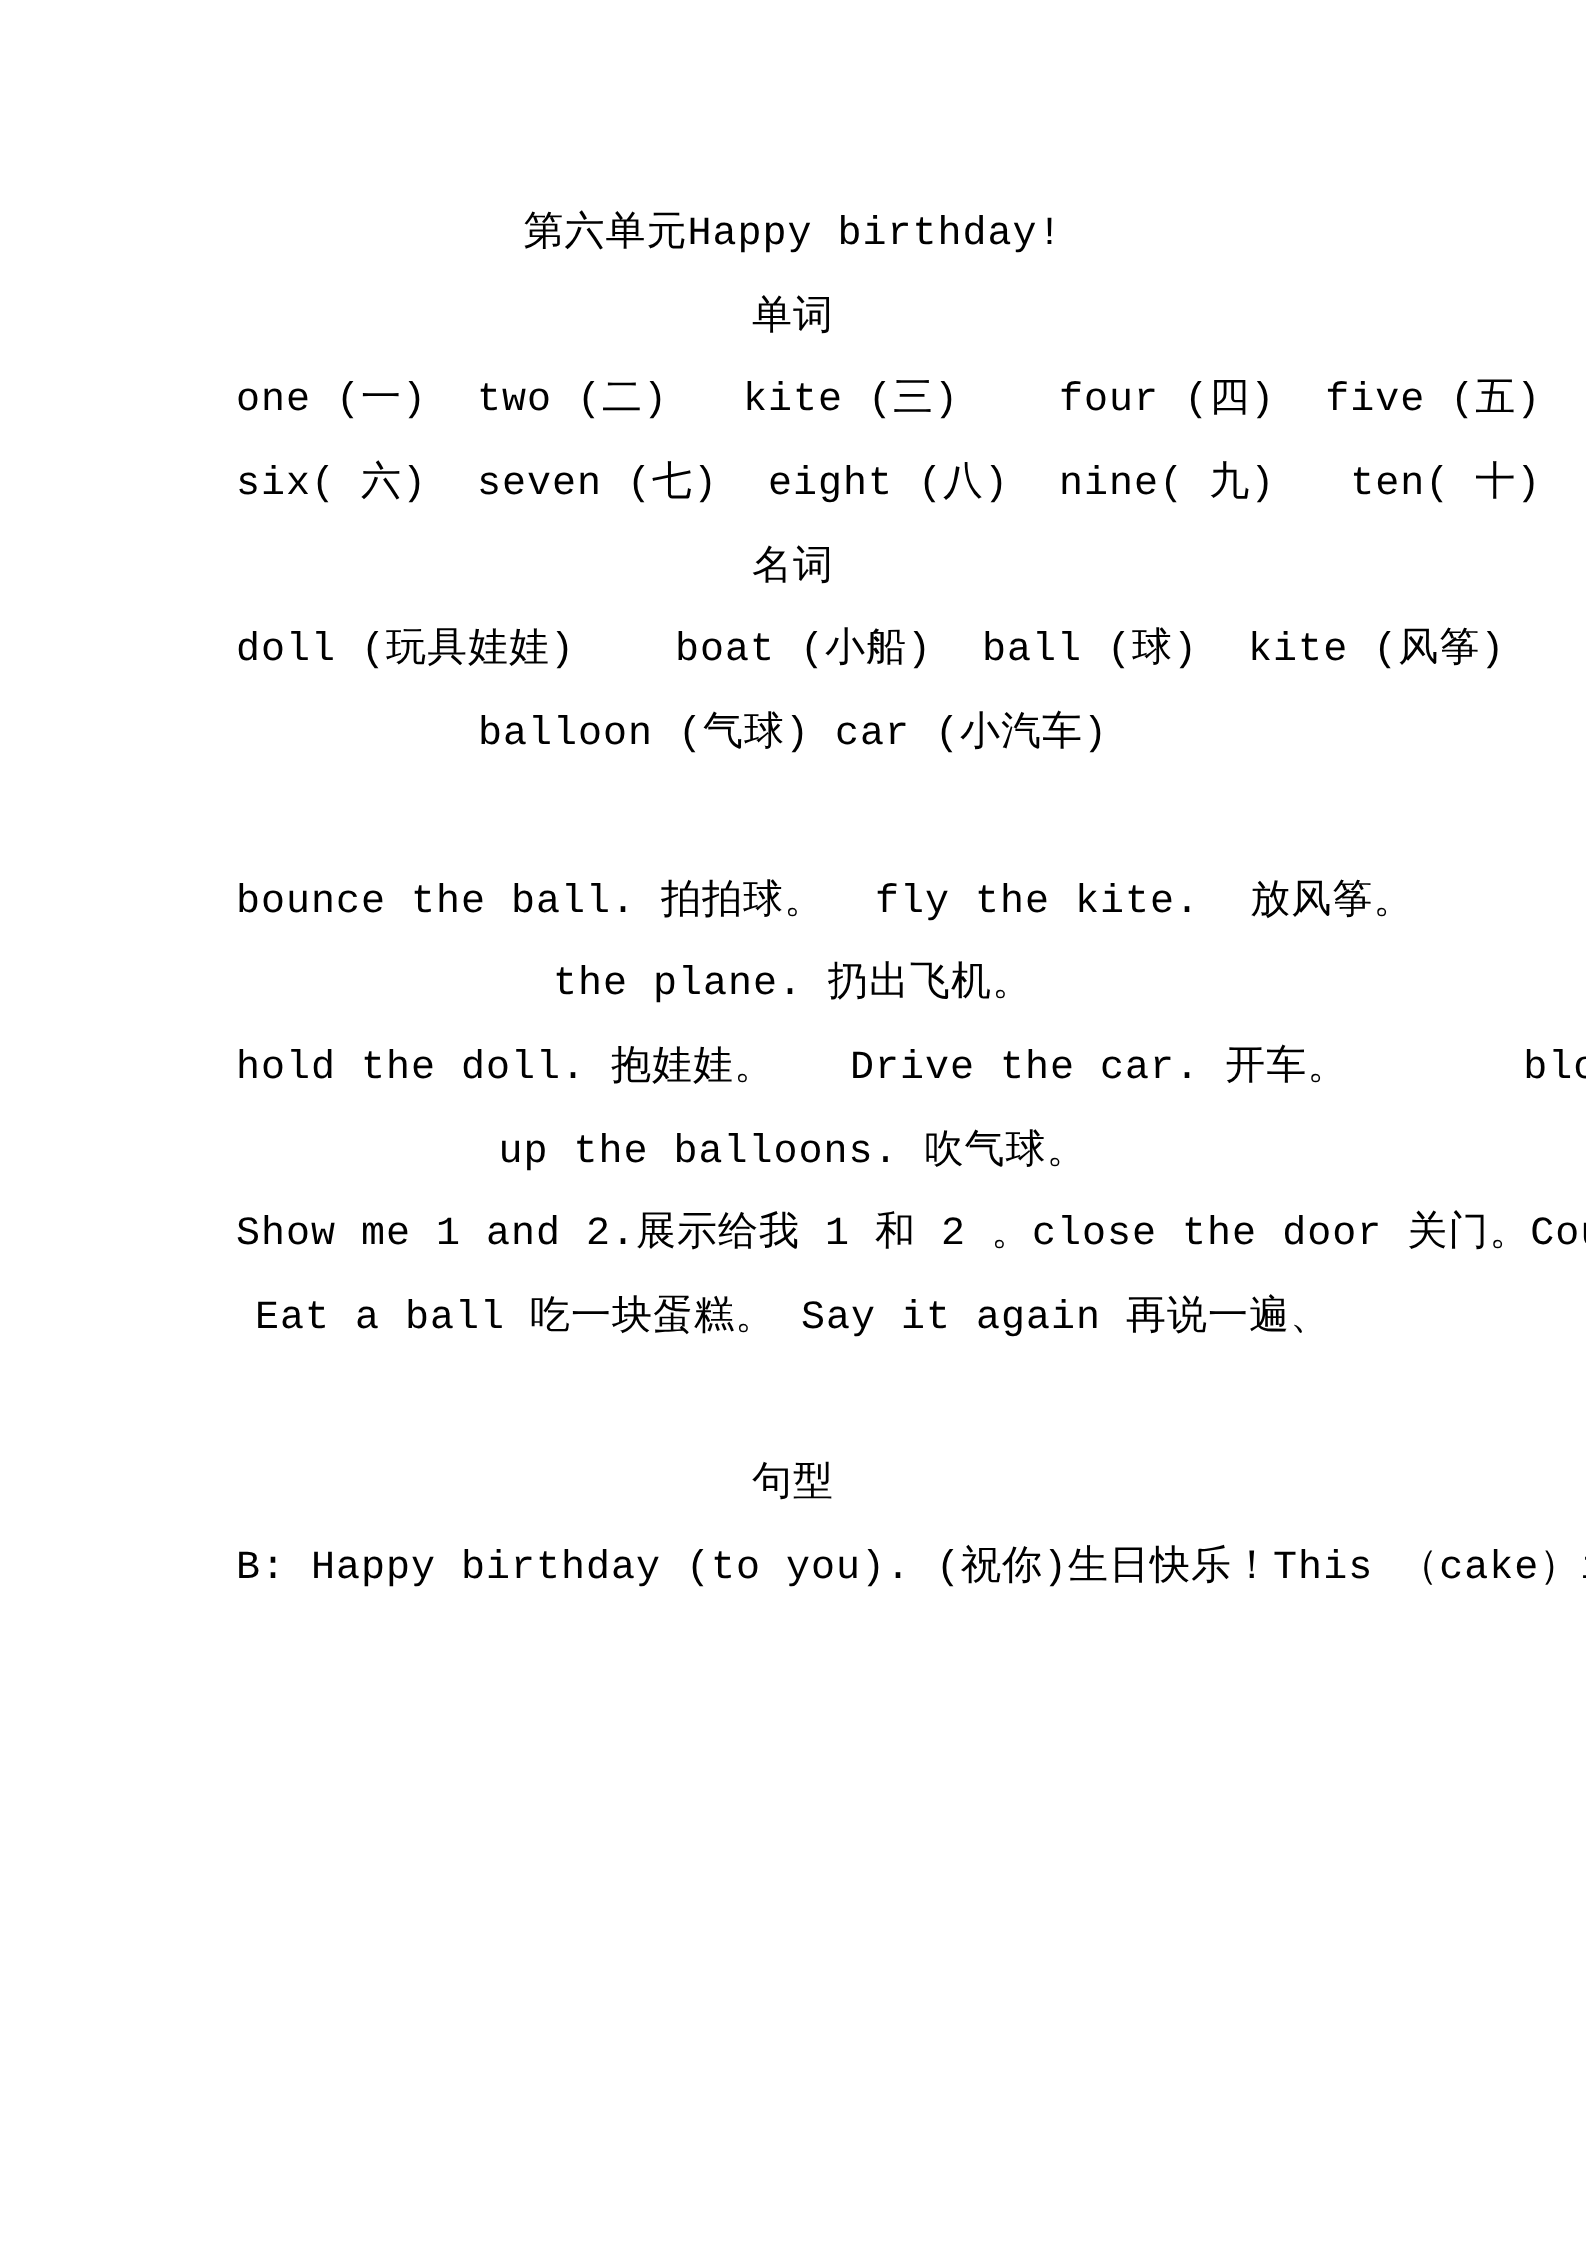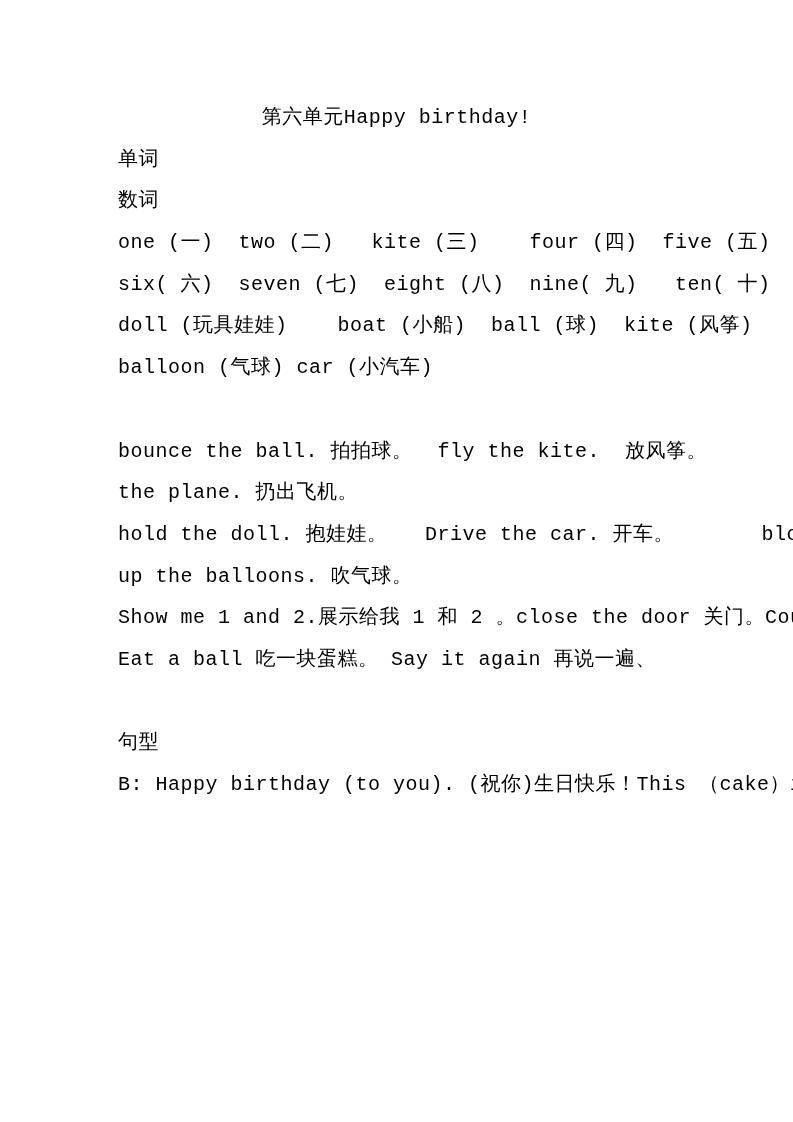--- a/index.html
+++ b/index.html
@@ -21,39 +21,40 @@
     left: 118px;
     top: 97px;
     width: 557px;
   }
   .line {
     height: 41.7px;
     line-height: 41.7px;
     font-size: 20px;
     white-space: pre;
     letter-spacing: 0.5px;
+    text-align: center;
   }
   .title {
     text-align: center;
   }
 </style>
 </head>
 <body>
 
 <div class="page">
   <div class="content">
 
     <div class="line title">第六单元Happy birthday!</div>
 
     <div class="line">单词</div>
 
-    <div class="line">数词</div>
     <div class="line">one (一)  two (二)   kite (三)    four (四)  five (五)</div>
     <div class="line">six( 六)  seven (七)  eight (八)  nine( 九)   ten( 十)</div>
 
+    <div class="line">名词</div>
     <div class="line">doll (玩具娃娃)    boat (小船)  ball (球)  kite (风筝)</div>
     <div class="line">balloon (气球) car (小汽车)</div>
 
     <div class="line"></div>
 
     <div class="line">bounce the ball. 拍拍球。  fly the kite.  放风筝。        throw</div>
     <div class="line">the plane. 扔出飞机。</div>
     <div class="line">hold the doll. 抱娃娃。   Drive the car. 开车。       blow</div>
     <div class="line">up the balloons. 吹气球。</div>
     <div class="line">Show me 1 and 2.展示给我 1 和 2 。close the door 关门。Count</div>

